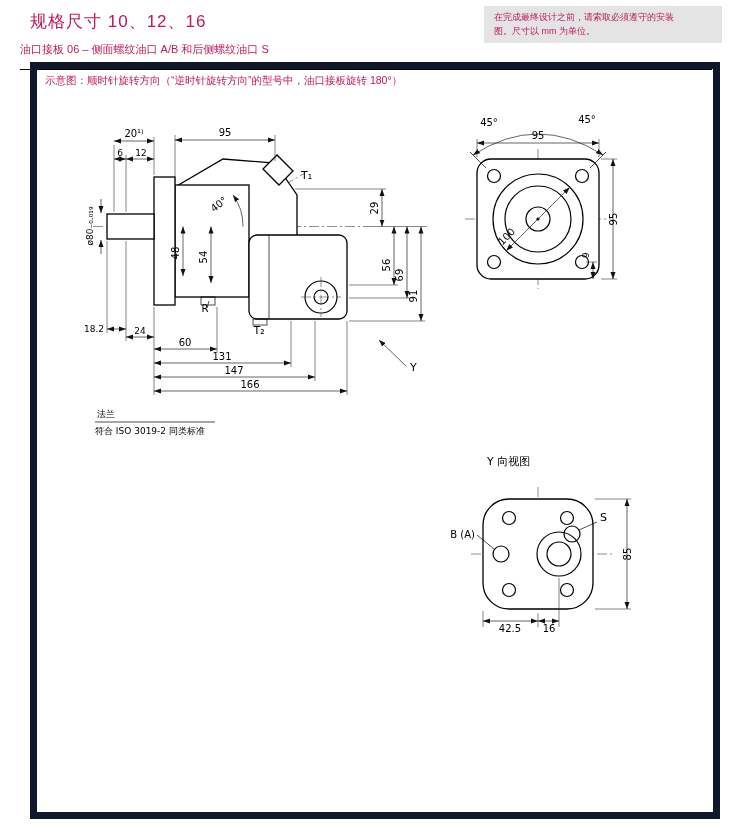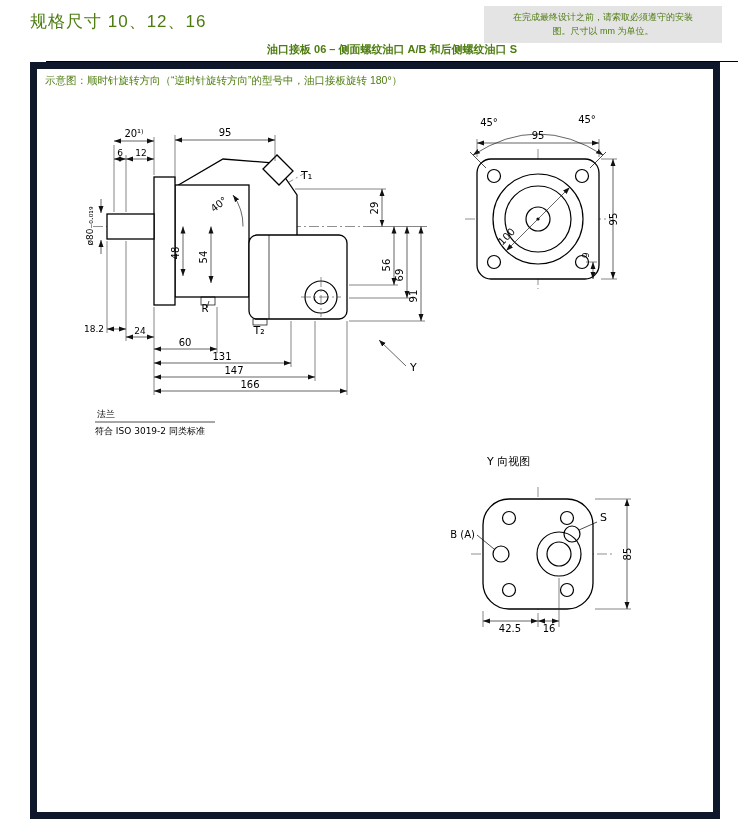--- a/index.html
+++ b/index.html
@@ -1,22 +1,22 @@
 <!DOCTYPE html>
 <html><head>
 <meta charset="utf-8">
 <style>
   html,body{margin:0;padding:0;background:#fff;}
   .page{position:relative;width:750px;height:837px;background:#fff;overflow:hidden;
-        font-family:"Liberation Sans","DejaVu Sans",sans-serif;color:#4d7c0f;text-align:center;}
+        font-family:"Liberation Sans","DejaVu Sans",sans-serif;color:#be185d;}
   .title{position:absolute;left:30px;top:10px;font-size:17px;font-weight:400;letter-spacing:1px;}
   .note-box{position:absolute;right:28px;top:6px;width:238px;background:#e4e4e4;
-            font-size:9px;line-height:1.6;padding:4px 0;box-sizing:border-box;}
-  .subtitle{position:absolute;left:46px;top:42px;width:692px;font-size:11px;font-weight:bold;
-            padding-bottom:4px;border-bottom:1px solid #000;box-sizing:border-box;}
+            font-size:9px;line-height:1.6;padding:4px 10px;box-sizing:border-box;}
+  .subtitle{position:absolute;left:20px;top:42px;width:692px;font-size:11px;font-weight:normal;
+            padding-bottom:12px;border-bottom:1px solid #000;box-sizing:border-box;}
   .content-box{position:absolute;left:30px;top:62px;width:690px;height:757px;border:7px solid #0f172a;box-sizing:border-box;}
   .schematic-note{position:absolute;left:8px;top:5px;font-size:10.5px;white-space:nowrap;}
   .drawing{position:absolute;left:0;top:0;width:688px;height:755px;}
   .drawing text{font-family:"DejaVu Sans","Liberation Sans",sans-serif;fill:#000;}
   .dt{font-size:10px;}
   .dts{font-size:9px;}
   .lbl{font-size:11px;}
   .dim,.ext{stroke:#222;stroke-width:0.7;fill:none;}
   .ext{stroke:#333;stroke-width:0.6;}
   .out{stroke:#000;stroke-width:1.3;fill:#fff;}

